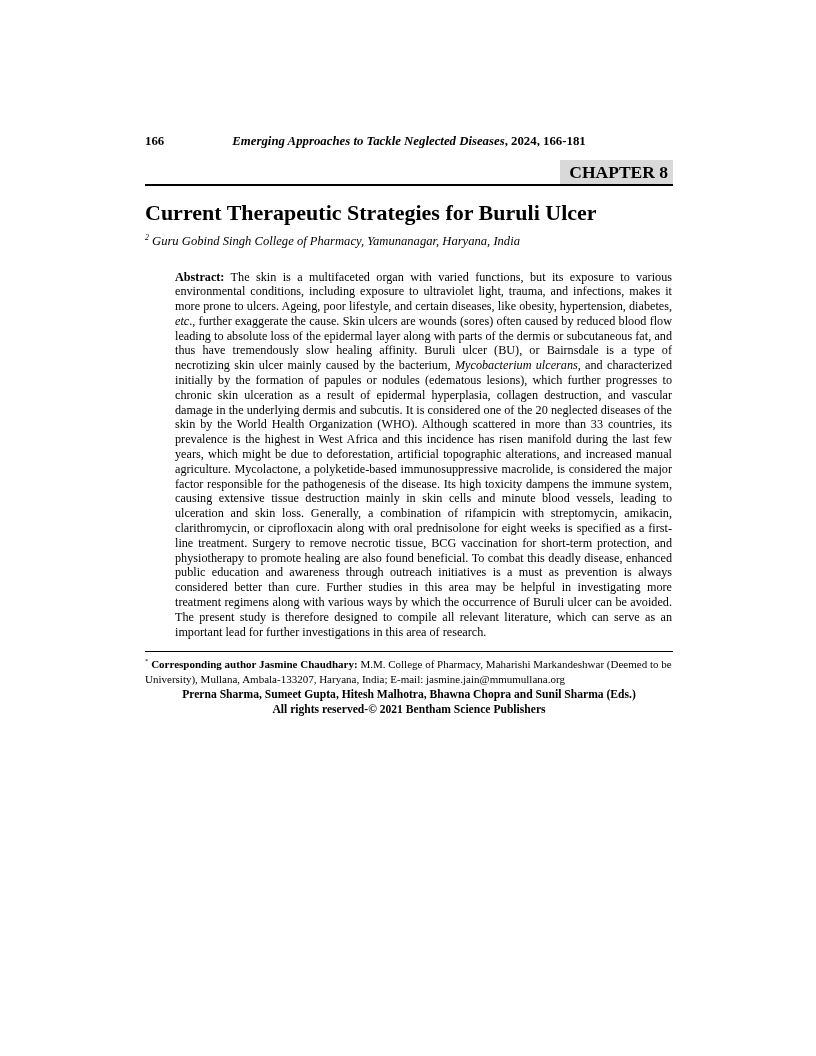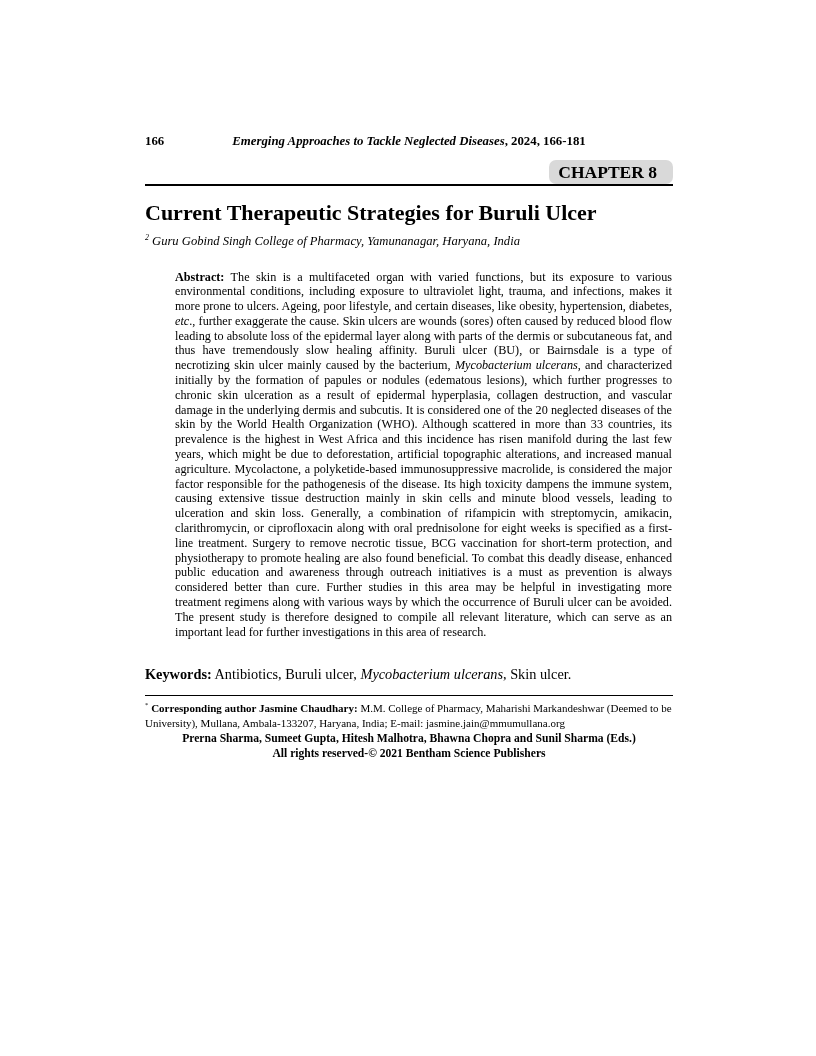--- a/index.html
+++ b/index.html
@@ -18,22 +18,21 @@
   .running-title { display: block; text-align: center; }
   .rt-italic { font-style: italic; }
   
   .chapter-banner { margin-top: 10px; border-bottom: 2px solid #000; text-align: right; }
   .chapter-badge {
     display: inline-block;
     background: #d9d9d9;
     font-weight: bold;
     font-size: 17.5px;
     line-height: 22px;
-    padding: 1px 16px 1px 9px;
-    border-radius: 7px;
+    padding: 1px 5px 1px 9px;
   }
   
   .title { margin: 14px 0 0 0; font-size: 22px; line-height: 26px; font-weight: bold; }
   
   .authors { margin: 16px 0 0 0; font-size: 14.5px; line-height: 18px; font-weight: bold; }
   .authors .plain { font-weight: normal; }
   sup { font-size: 0.62em; line-height: 0; }
   
   .affiliation {
     margin: 7px 0 0 0;
@@ -82,21 +81,20 @@
   </div>
 
   <h1 class="title">Current Therapeutic Strategies for Buruli Ulcer</h1>
 
 
 
   <p class="affiliation"><sup>2</sup> <span>Guru Gobind Singh College of Pharmacy, Yamunanagar, Haryana, India</span></p>
 
   <p class="abstract"><span class="label-bold">Abstract:</span><span> The skin is a multifaceted organ with varied functions, but its exposure to various environmental conditions, including exposure to ultraviolet light, trauma, and infections, makes it more prone to ulcers. Ageing, poor lifestyle, and certain diseases, like obesity, hypertension, diabetes, </span><span class="it">etc</span><span>., further exaggerate the cause. Skin ulcers are wounds (sores) often caused by reduced blood flow leading to absolute loss of the epidermal layer along with parts of the dermis or subcutaneous fat, and thus have tremendously slow healing affinity. Buruli ulcer (BU), or Bairnsdale is a type of necrotizing skin ulcer mainly caused by the bacterium, </span><span class="it">Mycobacterium ulcerans</span><span>, and characterized initially by the formation of papules or nodules (edematous lesions), which further progresses to chronic skin ulceration as a result of epidermal hyperplasia, collagen destruction, and vascular damage in the underlying dermis and subcutis. It is considered one of the 20 neglected diseases of the skin by the World Health Organization (WHO). Although scattered in more than 33 countries, its prevalence is the highest in West Africa and this incidence has risen manifold during the last few years, which might be due to deforestation, artificial topographic alterations, and increased manual agriculture. Mycolactone, a polyketide-based immunosuppressive macrolide, is considered the major factor responsible for the pathogenesis of the disease. Its high toxicity dampens the immune system, causing extensive tissue destruction mainly in skin cells and minute blood vessels, leading to ulceration and skin loss. Generally, a combination of rifampicin with streptomycin, amikacin, clarithromycin, or ciprofloxacin along with oral prednisolone for eight weeks is specified as a first-line treatment. Surgery to remove necrotic tissue, BCG vaccination for short-term protection, and physiotherapy to promote healing are also found beneficial. To combat this deadly disease, enhanced public education and awareness through outreach initiatives is a must as prevention is always considered better than cure. Further studies in this area may be helpful in investigating more treatment regimens along with various ways by which the occurrence of Buruli ulcer can be avoided. The present study is therefore designed to compile all relevant literature, which can serve as an important lead for further investigations in this area of research.</span></p>
 
-  <p class="keywords"><span class="label-bold">Keywords:</span><span> Antibiotics, Buruli ulcer, </span><span class="it">Mycobacterium ulcerans</span><span>, Skin ulcer.</span></p>
 
   <div class="footnote"><sup>*</sup><span class="bold"> Corresponding author Jasmine Chaudhary:</span><span> M.M. College of Pharmacy, Maharishi Markandeshwar (Deemed to be University), Mullana, Ambala-133207, Haryana, India; E-mail: jasmine.jain@mmumullana.org</span></div>
 
   <div class="imprint">
     <div>Prerna Sharma, Sumeet Gupta, Hitesh Malhotra, Bhawna Chopra and Sunil Sharma (Eds.)</div>
     <div>All rights reserved-© 2021 Bentham Science Publishers</div>
   </div>
 
 </div>
 

